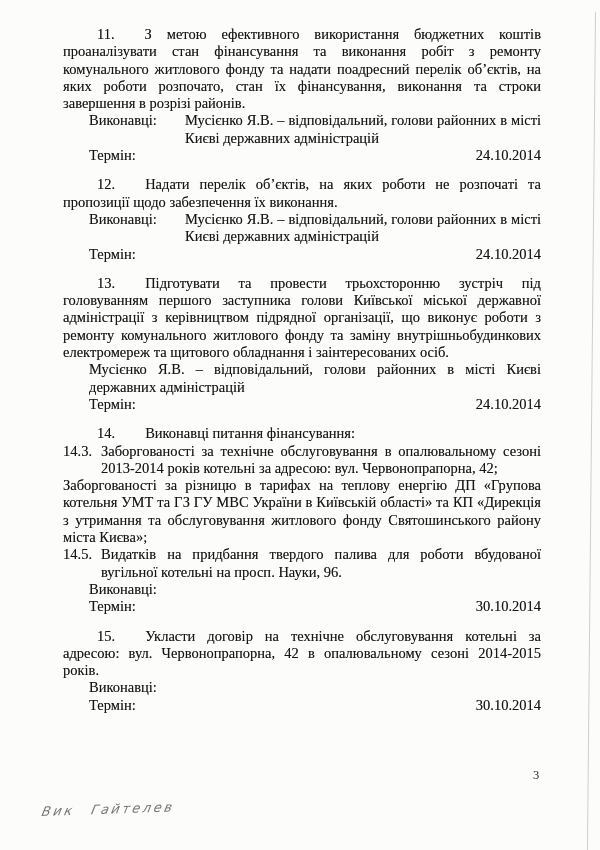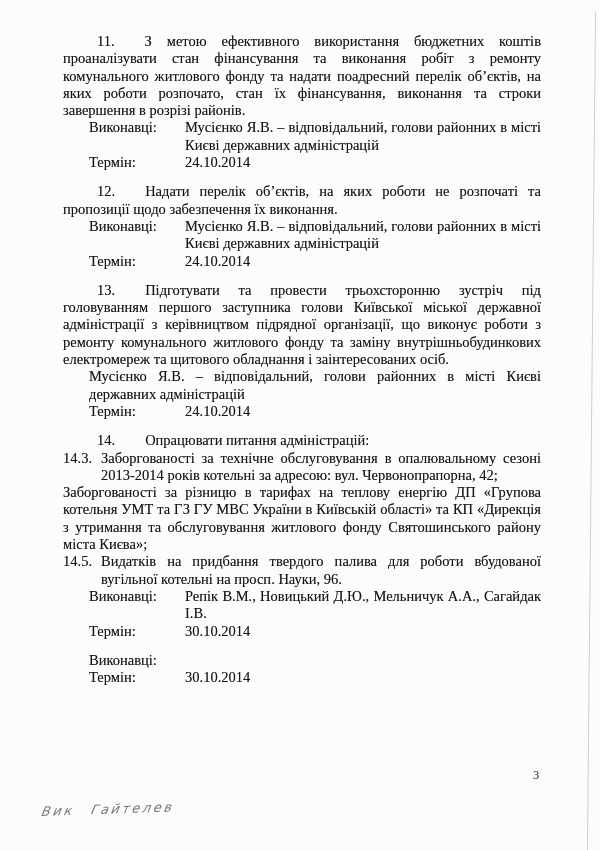--- a/index.html
+++ b/index.html
@@ -26,35 +26,34 @@
     transform: rotate(0.55deg);
   }
   .content {
     position: absolute;
     top: 26px; left: 63px;
     width: 478px;
     font-size: 14.5px;
     line-height: 17.3px;
     color: #161616;
     text-shadow: 0 0 0.45px rgba(10,10,10,0.45);
-    margin-top: 7px;
   }
   .item { margin-top: 12px; }
   .item:first-child { margin-top: 0; }
   .para {
     margin: 0;
     text-align: justify;
     text-indent: 34px;
   }
   .inum { white-space: nowrap; }
   .num-gap { display: inline-block; width: 30px; }
   .kv { display: flex; padding-left: 26px; }
   .kv .k { flex: 0 0 96px; }
   .kv .v { flex: 1; text-align: justify; }
-  .kv .v-left { text-align: left; }
+  .kv .v-left { text-align: right; }
   .sub { display: flex; }
   .sub .sn { flex: 0 0 38px; }
   .sub .st { flex: 1; text-align: justify; }
   .page-num {
     position: absolute;
     top: 768px; left: 533px;
     font-size: 12.5px;
     color: #1a1a1a;
   }
   .handwriting {
@@ -107,45 +106,45 @@
       <div class="kv">
         <span class="v">Мусієнко Я.В. – відповідальний, голови районних в місті Києві державних адміністрацій</span>
       </div>
       <div class="kv">
         <span class="k">Термін:</span>
         <span class="v v-left">24.10.2014</span>
       </div>
     </section>
 
     <section class="item">
-      <p class="para"><span class="inum">14.</span><span class="num-gap"></span><span>Опрацювати питання адміністрацій:</span></p>
+      <p class="para"><span class="inum">14.</span><span class="num-gap"></span><span>Виконавці питання фінансування:</span></p>
 
       <div class="sub">
         <span class="sn">14.3.</span>
         <span class="st">Заборгованості за технічне обслуговування в опалювальному сезоні 2013-2014 років котельні за адресою: вул. Червонопрапорна, 42;</span>
       </div>
       <div class="sub">
         <span class="st">Заборгованості за різницю в тарифах на теплову енергію ДП «Групова котельня УМТ та ГЗ ГУ МВС України в Київській області» та КП «Дирекція з утримання та обслуговування житлового фонду Святошинського району міста Києва»;</span>
       </div>
       <div class="sub">
         <span class="sn">14.5.</span>
         <span class="st">Видатків на придбання твердого палива для роботи вбудованої вугільної котельні на просп. Науки, 96.</span>
       </div>
 
       <div class="kv">
         <span class="k">Виконавці:</span>
-        <span class="v">Репік В.М., Новицький Д.Ю., Мельничук А.А., Сагайдак І.В.</span>
       </div>
       <div class="kv">
         <span class="k">Термін:</span>
         <span class="v v-left">30.10.2014</span>
       </div>
     </section>
 
     <section class="item">
+      <p class="para"><span class="inum">15.</span><span class="num-gap"></span><span>Укласти договір на технічне обслуговування котельні за адресою: вул. Червонопрапорна, 42 в опалювальному сезоні 2014-2015 років.</span></p>
       <div class="kv">
         <span class="k">Виконавці:</span>
       </div>
       <div class="kv">
         <span class="k">Термін:</span>
         <span class="v v-left">30.10.2014</span>
       </div>
     </section>
 
   </div>

